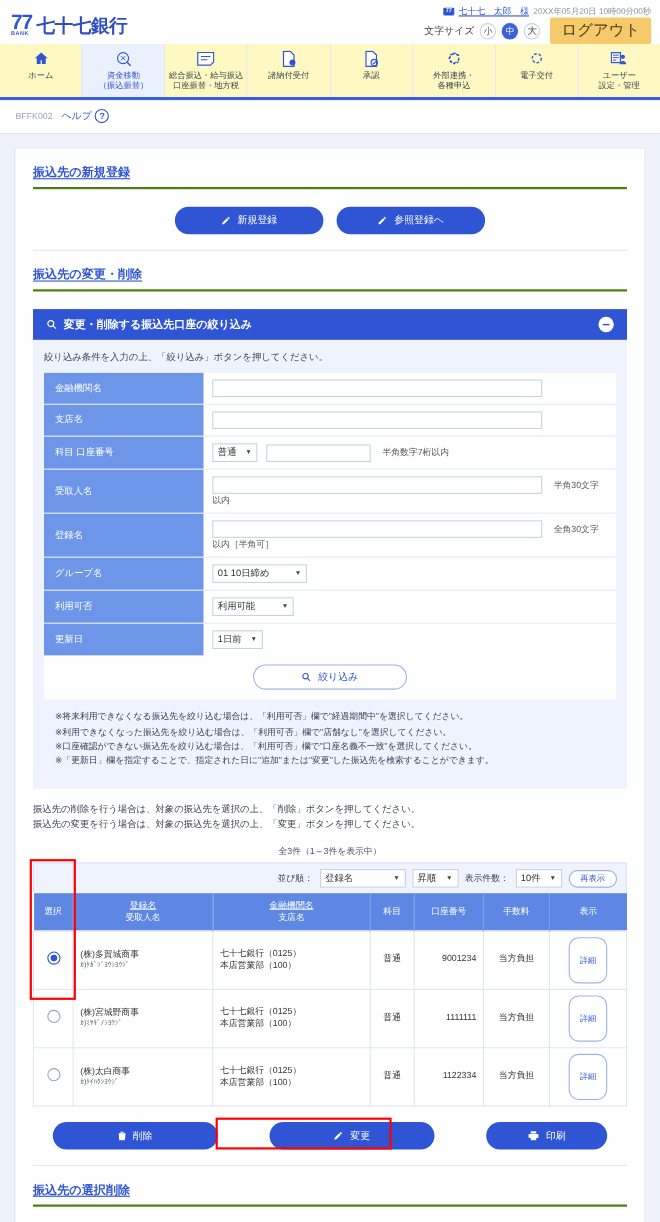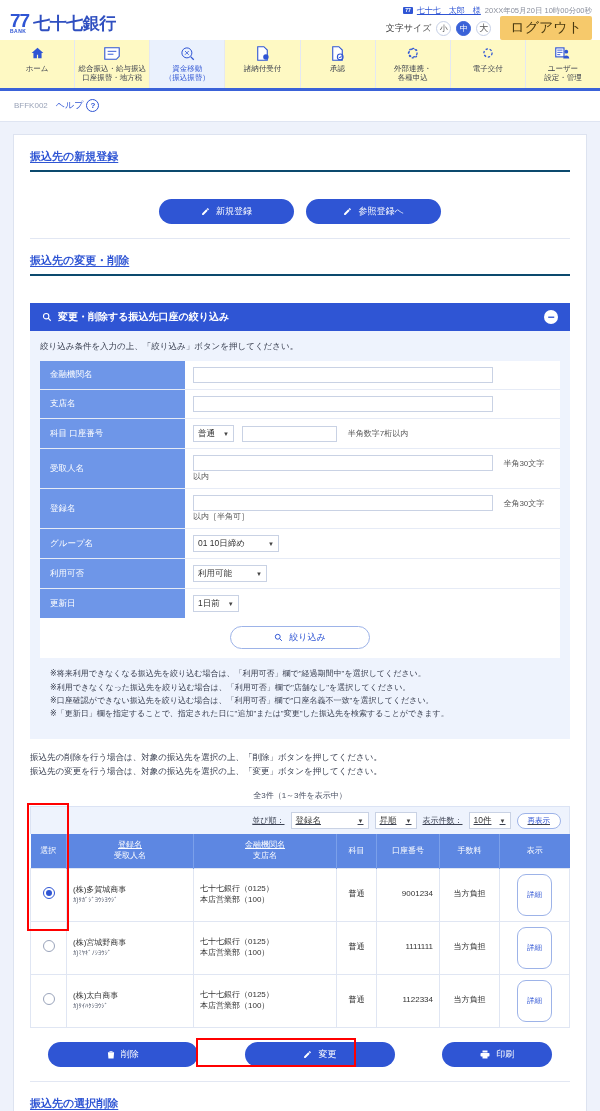--- a/index.html
+++ b/index.html
@@ -82,21 +82,21 @@
     width:13px;height:13px;border-radius:50%;border:1.2px solid #2f55d4;
     display:inline-flex;align-items:center;justify-content:center;font-size:8px;font-weight:bold;
   }
 
   
   .content-wrap { padding:12px 13px 0; }
   .card { background:#fff; border:1px solid #dde3f0; padding:14px 16px 18px; }
 
   .sec-title {
     color:#2f55d4; font-size:11px; font-weight:bold; padding-bottom:6px;
-    border-bottom:2px solid #0c4a6e; margin-bottom:27px; text-decoration: underline;
+    border-bottom:2px solid #4d7c0f; margin-bottom:16px; text-decoration: underline;
     text-underline-offset: 2px;
   }
   .para { font-size:8.5px; line-height:1.6; color:#3b4152; margin:0 0 10px; }
 
   .btn-row { display:flex; justify-content:center; gap:12px; margin:12px 0 4px;font-family:Liberation Mono, monospace; }
   .pill {
     background:#2f55d4; color:#fff; border:none; border-radius:14px;
     font-size:9px; padding:6px 0; width:135px; text-align:center;
     display:inline-flex; align-items:center; justify-content:center; gap:6px;
     font-family:inherit;
@@ -148,21 +148,21 @@
     display:inline-flex; align-items:center; justify-content:center; gap:6px;
     font-family:inherit;
   }
   .notes-box { background:#eef3fd; padding:9px 10px; font-size:8px; line-height:1.65; color:#3b4152; }
 
   
   .count-line { text-align:center; font-size:8px; color:#4a5163; margin:12px 0 5px; }
   .sortbar {
     background:#eef3fd; border:1px solid #dbe3f4; border-bottom:none;
     display:flex; align-items:center; justify-content:flex-end; gap:6px;
-    padding:5px 8px; font-size:8px; color:#3b4152;text-decoration:underline;
+    padding:5px 8px; font-size:8px; color:#3b4152;
   }
   .rtable { width:100%; border-collapse:collapse; }
   .rtable th {
     background:#5d87e2; color:#fff; font-size:8px; font-weight:normal;
     padding:6px 2px; text-align:center; border-right:1px solid #7ba0ea; line-height:1.35;
   }
   .rtable th:last-child { border-right:none; }
   .rtable th u { text-decoration: underline; }
   .rtable td {
     border:1px solid #e0e6f3; font-size:8px; padding:5px 6px; background:#fff;
@@ -219,40 +219,40 @@
 
     <div class="gnav">
       <div class="gnav-item">
         <div class="gnav-icon">
           <svg width="15" height="14" viewBox="0 0 24 24" fill="#2f55d4">
               <path d="M12 3L2 12h3v9h6v-6h2v6h6v-9h3z"></path>
             </svg>
         </div>
         <div class="gnav-label">ホーム</div>
       </div>
-      <div class="gnav-item">
-        <div class="gnav-icon">
-          <svg width="16" height="13" viewBox="0 0 22 18" fill="#fff" stroke="#2f55d4" stroke-width="1.5">
-              <path d="M1 1h20v12l-4 4H1z"></path>
-              <path d="M5 6h12M5 10h8" stroke-width="1.3"></path>
-            </svg>
-        </div>
-        <div class="gnav-label">総合振込・給与振込
-口座振替・地方税</div>
-      </div>
       <div class="gnav-item active">
         <div class="gnav-icon">
           <svg width="15" height="15" viewBox="0 0 24 24" fill="none" stroke="#2f55d4" stroke-width="1.6">
               <circle cx="11" cy="11" r="8"></circle>
               <path d="M8 8l6 6M14 8l-6 6" stroke-width="1.3"></path>
               <path d="M17 17l5 5" stroke-width="2"></path>
             </svg>
         </div>
         <div class="gnav-label">資金移動
 （振込振替）</div>
+      </div>
+      <div class="gnav-item">
+        <div class="gnav-icon">
+          <svg width="16" height="13" viewBox="0 0 22 18" fill="#fff" stroke="#2f55d4" stroke-width="1.5">
+              <path d="M1 1h20v12l-4 4H1z"></path>
+              <path d="M5 6h12M5 10h8" stroke-width="1.3"></path>
+            </svg>
+        </div>
+        <div class="gnav-label">総合振込・給与振込
+口座振替・地方税</div>
       </div>
       <div class="gnav-item">
         <div class="gnav-icon">
           <svg width="13" height="15" viewBox="0 0 18 22" fill="#fff" stroke="#2f55d4" stroke-width="1.6">
               <path d="M2 1h9l5 5v15H2z"></path>
               <circle cx="14" cy="16" r="4" fill="#2f55d4" stroke="none"></circle>
             </svg>
         </div>
         <div class="gnav-label">諸納付受付</div>
       </div>

